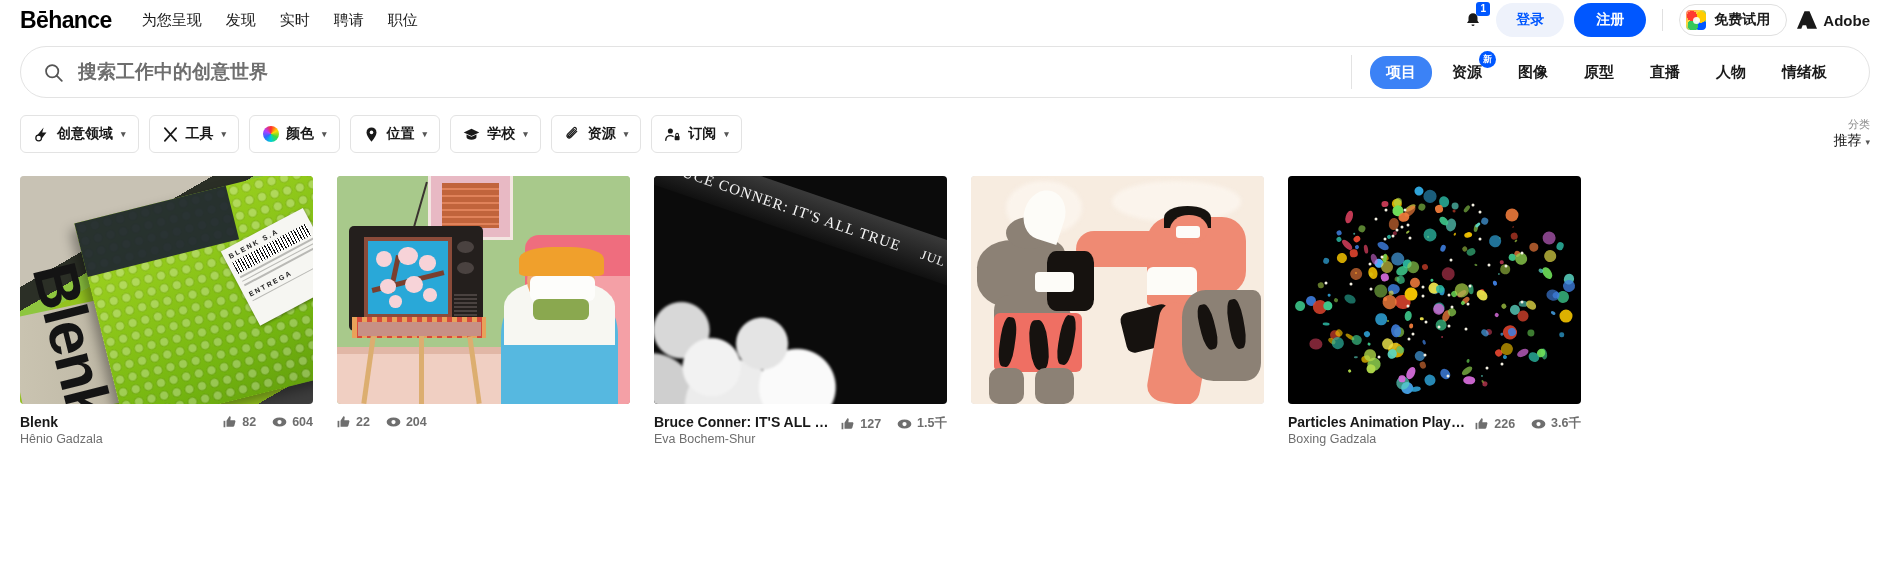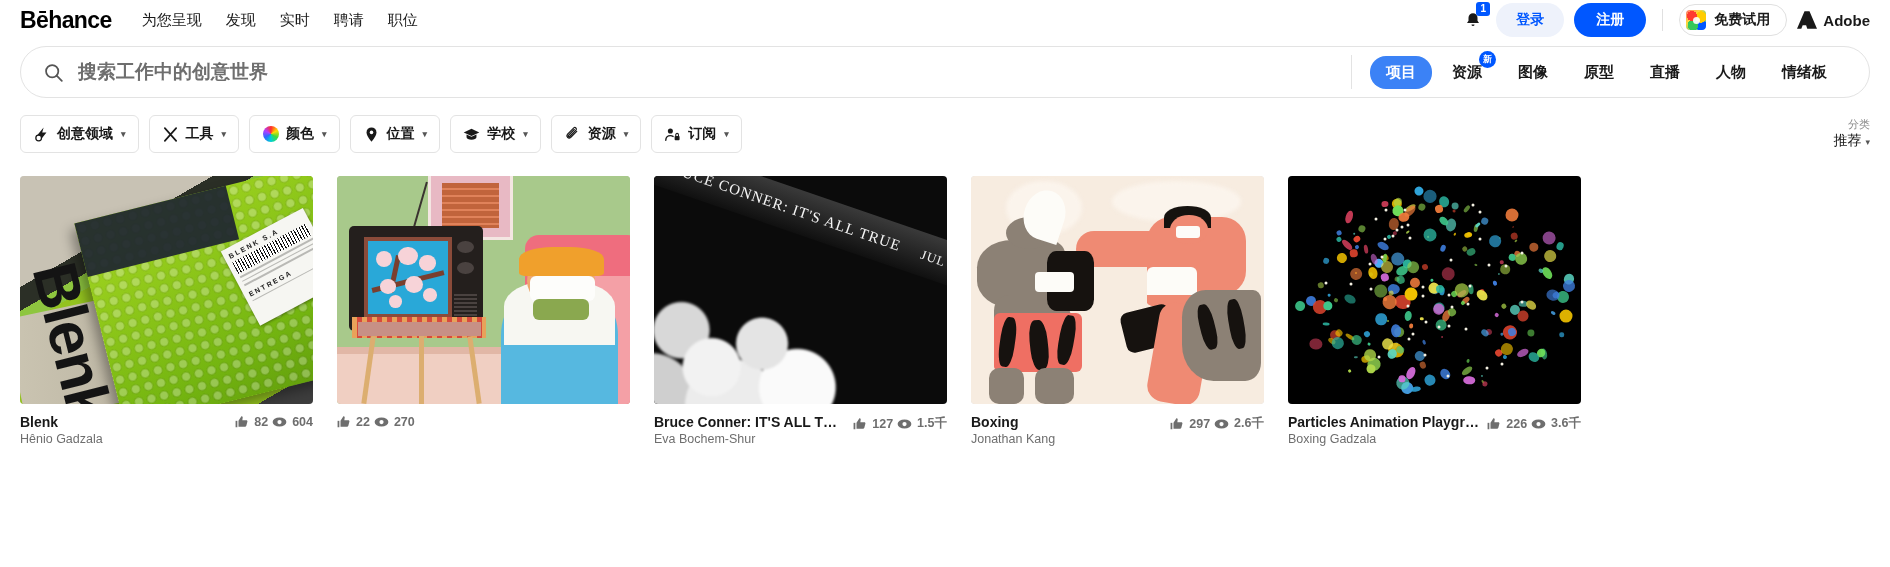--- a/index.html
+++ b/index.html
@@ -169,21 +169,21 @@
   .proj-title {
     font-size:14px; font-weight:bold; color:#191919;
     white-space:nowrap; overflow:hidden; text-overflow:ellipsis;
     cursor:pointer;
   }
   .proj-owner {
     font-size:12.5px; color:#6e6e6e; margin-top:2px;
     white-space:nowrap; overflow:hidden; text-overflow:ellipsis;
     cursor:pointer;
   }
-  .stats { display:flex; align-items:center; gap:4px; padding-top:1px; flex:0 0 auto; }
+  .stats { display:flex; align-items:center; gap:16px; padding-top:1px; flex:0 0 auto; }
   .stat { display:flex; align-items:center; gap:5px; font-size:12.5px; font-weight:bold; color:#6e6e6e; }
 
   
   .art { position:absolute; inset:0; }
 
   
   .a1 { background:linear-gradient(150deg,#c8c2b4 0 28%,#2b2f26 28% 34%,#8ec63f 34% 38%,#93c21f 38% 92%, #3d3d3d 92%); }
   .a1 .pkg {
     position:absolute; left:26%; top:6%; width:86%; height:92%;
     background:linear-gradient(160deg,#a8d923,#74b510 70%,#5f9a0c);
@@ -527,21 +527,21 @@
             <path d="M1 10h3v11H1z" fill="#6e6e6e"></path>
             <path d="M6 10 11 2c1.6 0 2.4 1 2.2 2.4L12.6 9h6.8c1.3 0 2.2 1.1 1.9 2.3l-1.9 7.2c-.3 1-1.2 1.7-2.3 1.7H6z" fill="#6e6e6e"></path>
           </svg>
           <span>22</span>
         </div>
         <div class="stat">
           <svg width="15" height="14" viewBox="0 0 24 20">
             <ellipse cx="12" cy="10" rx="11" ry="7.2" fill="#6e6e6e"></ellipse>
             <circle cx="12" cy="10" r="3.4" fill="#fff"></circle>
           </svg>
-          <span>270</span>
+          <span>204</span>
         </div>
       </div>
     </div>
   </div>
 
   <div class="card">
     <div class="thumb">
       <div class="art a3">
         <div class="cloud"></div>
         <div class="band">
@@ -596,42 +596,20 @@
         <div class="fig blk" style="left:26%;top:33%;width:16%;height:26%;border-radius:20%"></div>
         <div class="fig wht" style="left:22%;top:42%;width:13%;height:9%;border-radius:4px"></div>
         <div class="fig wht" style="left:60%;top:40%;width:17%;height:16%;border-radius:6px"></div>
         <div class="fig salmon" style="left:60%;top:52%;width:17%;height:6%;border-radius:0 0 40% 40%"></div>
         <div class="fig blk" style="left:52%;top:58%;width:17%;height:18%;border-radius:8px;transform:rotate(-14deg)"></div>
         <div class="fig salmon" style="left:62%;top:56%;width:18%;height:44%;border-radius:16px;transform:rotate(10deg)"></div>
         <div class="fig gray" style="left:72%;top:50%;width:27%;height:40%;border-radius:30% 10% 20% 40%"></div>
         <div class="fig blk" style="left:78%;top:56%;width:5%;height:20%;border-radius:40%;transform:rotate(-14deg)"></div>
         <div class="fig blk" style="left:88%;top:54%;width:5%;height:22%;border-radius:40%;transform:rotate(-10deg)"></div>
         <div class="fig wht" style="left:18%;top:6%;width:14%;height:22%;border-radius:50% 50% 0 50%;transform:rotate(18deg)"></div>
-      </div>
-    </div>
-    <div class="meta">
-      <div class="meta-left">
-        <div class="proj-title">Boxing</div>
-        <div class="proj-owner">Jonathan Kang</div>
-      </div>
-      <div class="stats">
-        <div class="stat">
-          <svg width="14" height="14" viewBox="0 0 24 24">
-            <path d="M1 10h3v11H1z" fill="#6e6e6e"></path>
-            <path d="M6 10 11 2c1.6 0 2.4 1 2.2 2.4L12.6 9h6.8c1.3 0 2.2 1.1 1.9 2.3l-1.9 7.2c-.3 1-1.2 1.7-2.3 1.7H6z" fill="#6e6e6e"></path>
-          </svg>
-          <span>297</span>
-        </div>
-        <div class="stat">
-          <svg width="15" height="14" viewBox="0 0 24 20">
-            <ellipse cx="12" cy="10" rx="11" ry="7.2" fill="#6e6e6e"></ellipse>
-            <circle cx="12" cy="10" r="3.4" fill="#fff"></circle>
-          </svg>
-          <span>2.6千</span>
-        </div>
       </div>
     </div>
   </div>
 
   <div class="card">
     <div class="thumb">
       <div class="art a5" id="particles">
           <span class="dot" style="left:31.1%;top:38.0%;width:8.5px;height:9.3px;background:#4fb3ff;transform:translate(-50%,-50%) rotate(120deg);opacity:0.96"></span>
           <span class="dot" style="left:93.4%;top:69.9%;width:4.5px;height:4.5px;background:#2fa3d8;transform:translate(-50%,-50%) rotate(178deg);opacity:0.72"></span>
           <span class="dot" style="left:59.4%;top:51.6%;width:10.1px;height:4.5px;background:#c43a55;transform:translate(-50%,-50%) rotate(145deg);opacity:0.83"></span>

